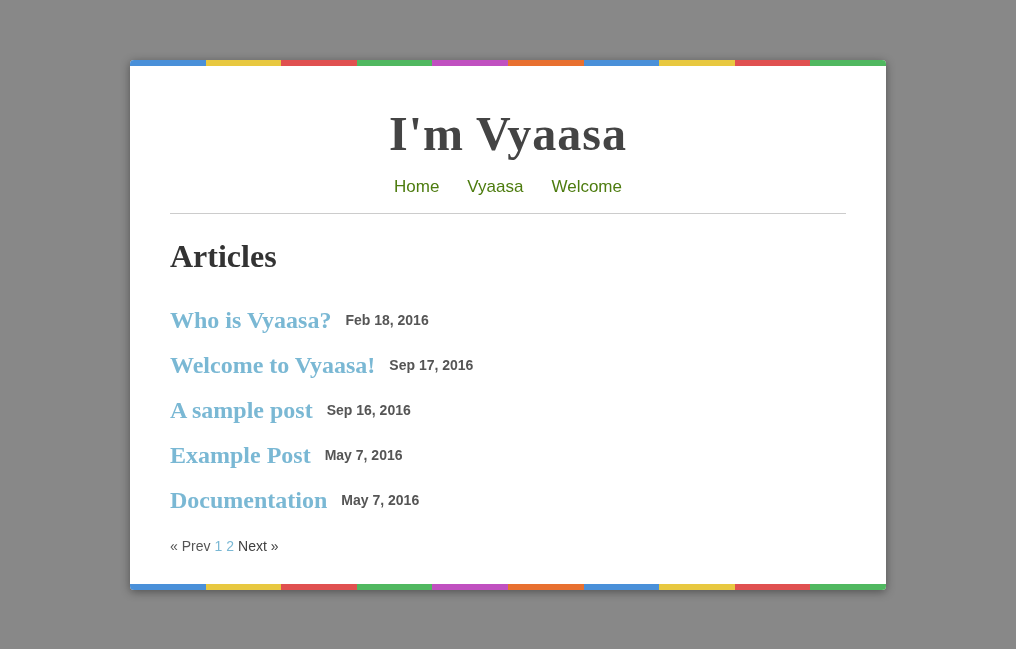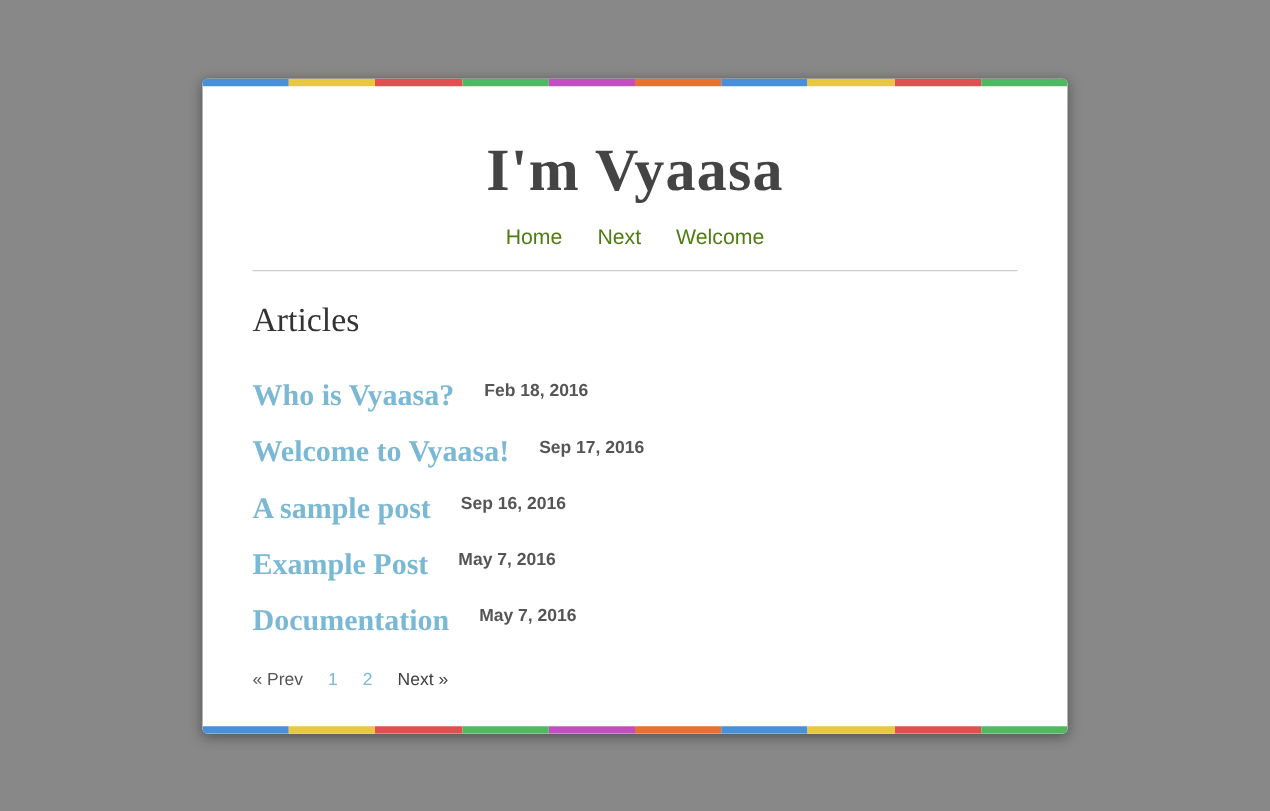--- a/index.html
+++ b/index.html
@@ -11,21 +11,21 @@
     body {
       background: #888;
       display: flex;
       justify-content: center;
       align-items: center;
       min-height: 100vh;
       font-family: Georgia, 'Times New Roman', serif;
     }
 
     .window {
-      width: 692px;
+      width: 756px;
       background: #fff;
       border-radius: 4px;
       box-shadow: 0 2px 10px rgba(0,0,0,0.4);
       overflow: hidden;
     }
 
     .top-stripe {
       height: 6px;
       display: flex;
     }
@@ -62,35 +62,35 @@
     }
 
     .nav-divider {
       border: none;
       border-top: 1px solid #ccc;
       margin: 0 0 24px 0;
     }
 
     .articles-heading {
       font-family: 'Georgia', serif;
-      font-size: 27px;
-      font-weight: normal;
+      font-size: 32px;
+      font-weight: bold;
       color: #333;
       margin-bottom: 32px;
     }
 
     .article-list {
       list-style: none;
     }
 
     .article-item {
       margin-bottom: 18px;
       display: flex;
-      align-items: flex-start;
-      gap: 24px;
+      align-items: center;
+      gap: 14px;
     }
 
     .article-link {
       font-family: 'Georgia', serif;
       font-size: 24px;
       font-weight: bold;
       color: #7ab8d4;
       text-decoration: none;
     }
 
@@ -101,21 +101,21 @@
       color: #555;
     }
 
     .pagination {
       margin-top: 24px;
       font-family: Arial, sans-serif;
       font-size: 14px;
       color: #555;
       display: flex;
       align-items: center;
-      gap: 20px;
+      gap: 4px;
     }
 
     .pagination-prev {
       color: #555;
     }
 
     .pagination-link {
       color: #7ab8d4;
       text-decoration: none;
     }
@@ -144,21 +144,21 @@
     <div class="stripe-seg" style="background:#e8c840;"></div>
     <div class="stripe-seg" style="background:#e05050;"></div>
     <div class="stripe-seg" style="background:#50b860;"></div>
   </div>
 
   <div class="site-content">
     <h1 class="site-title">I'm Vyaasa</h1>
 
     <nav class="site-nav">
       <a href="#">Home</a>
-      <a href="#">Next</a>
+      <a href="#">Vyaasa</a>
       <a href="#">Welcome</a>
     </nav>
 
     <hr class="nav-divider">
 
     <h2 class="articles-heading">Articles</h2>
 
     <ul class="article-list">
       <li class="article-item">
         <a class="article-link" href="#">Who is Vyaasa?</a>

